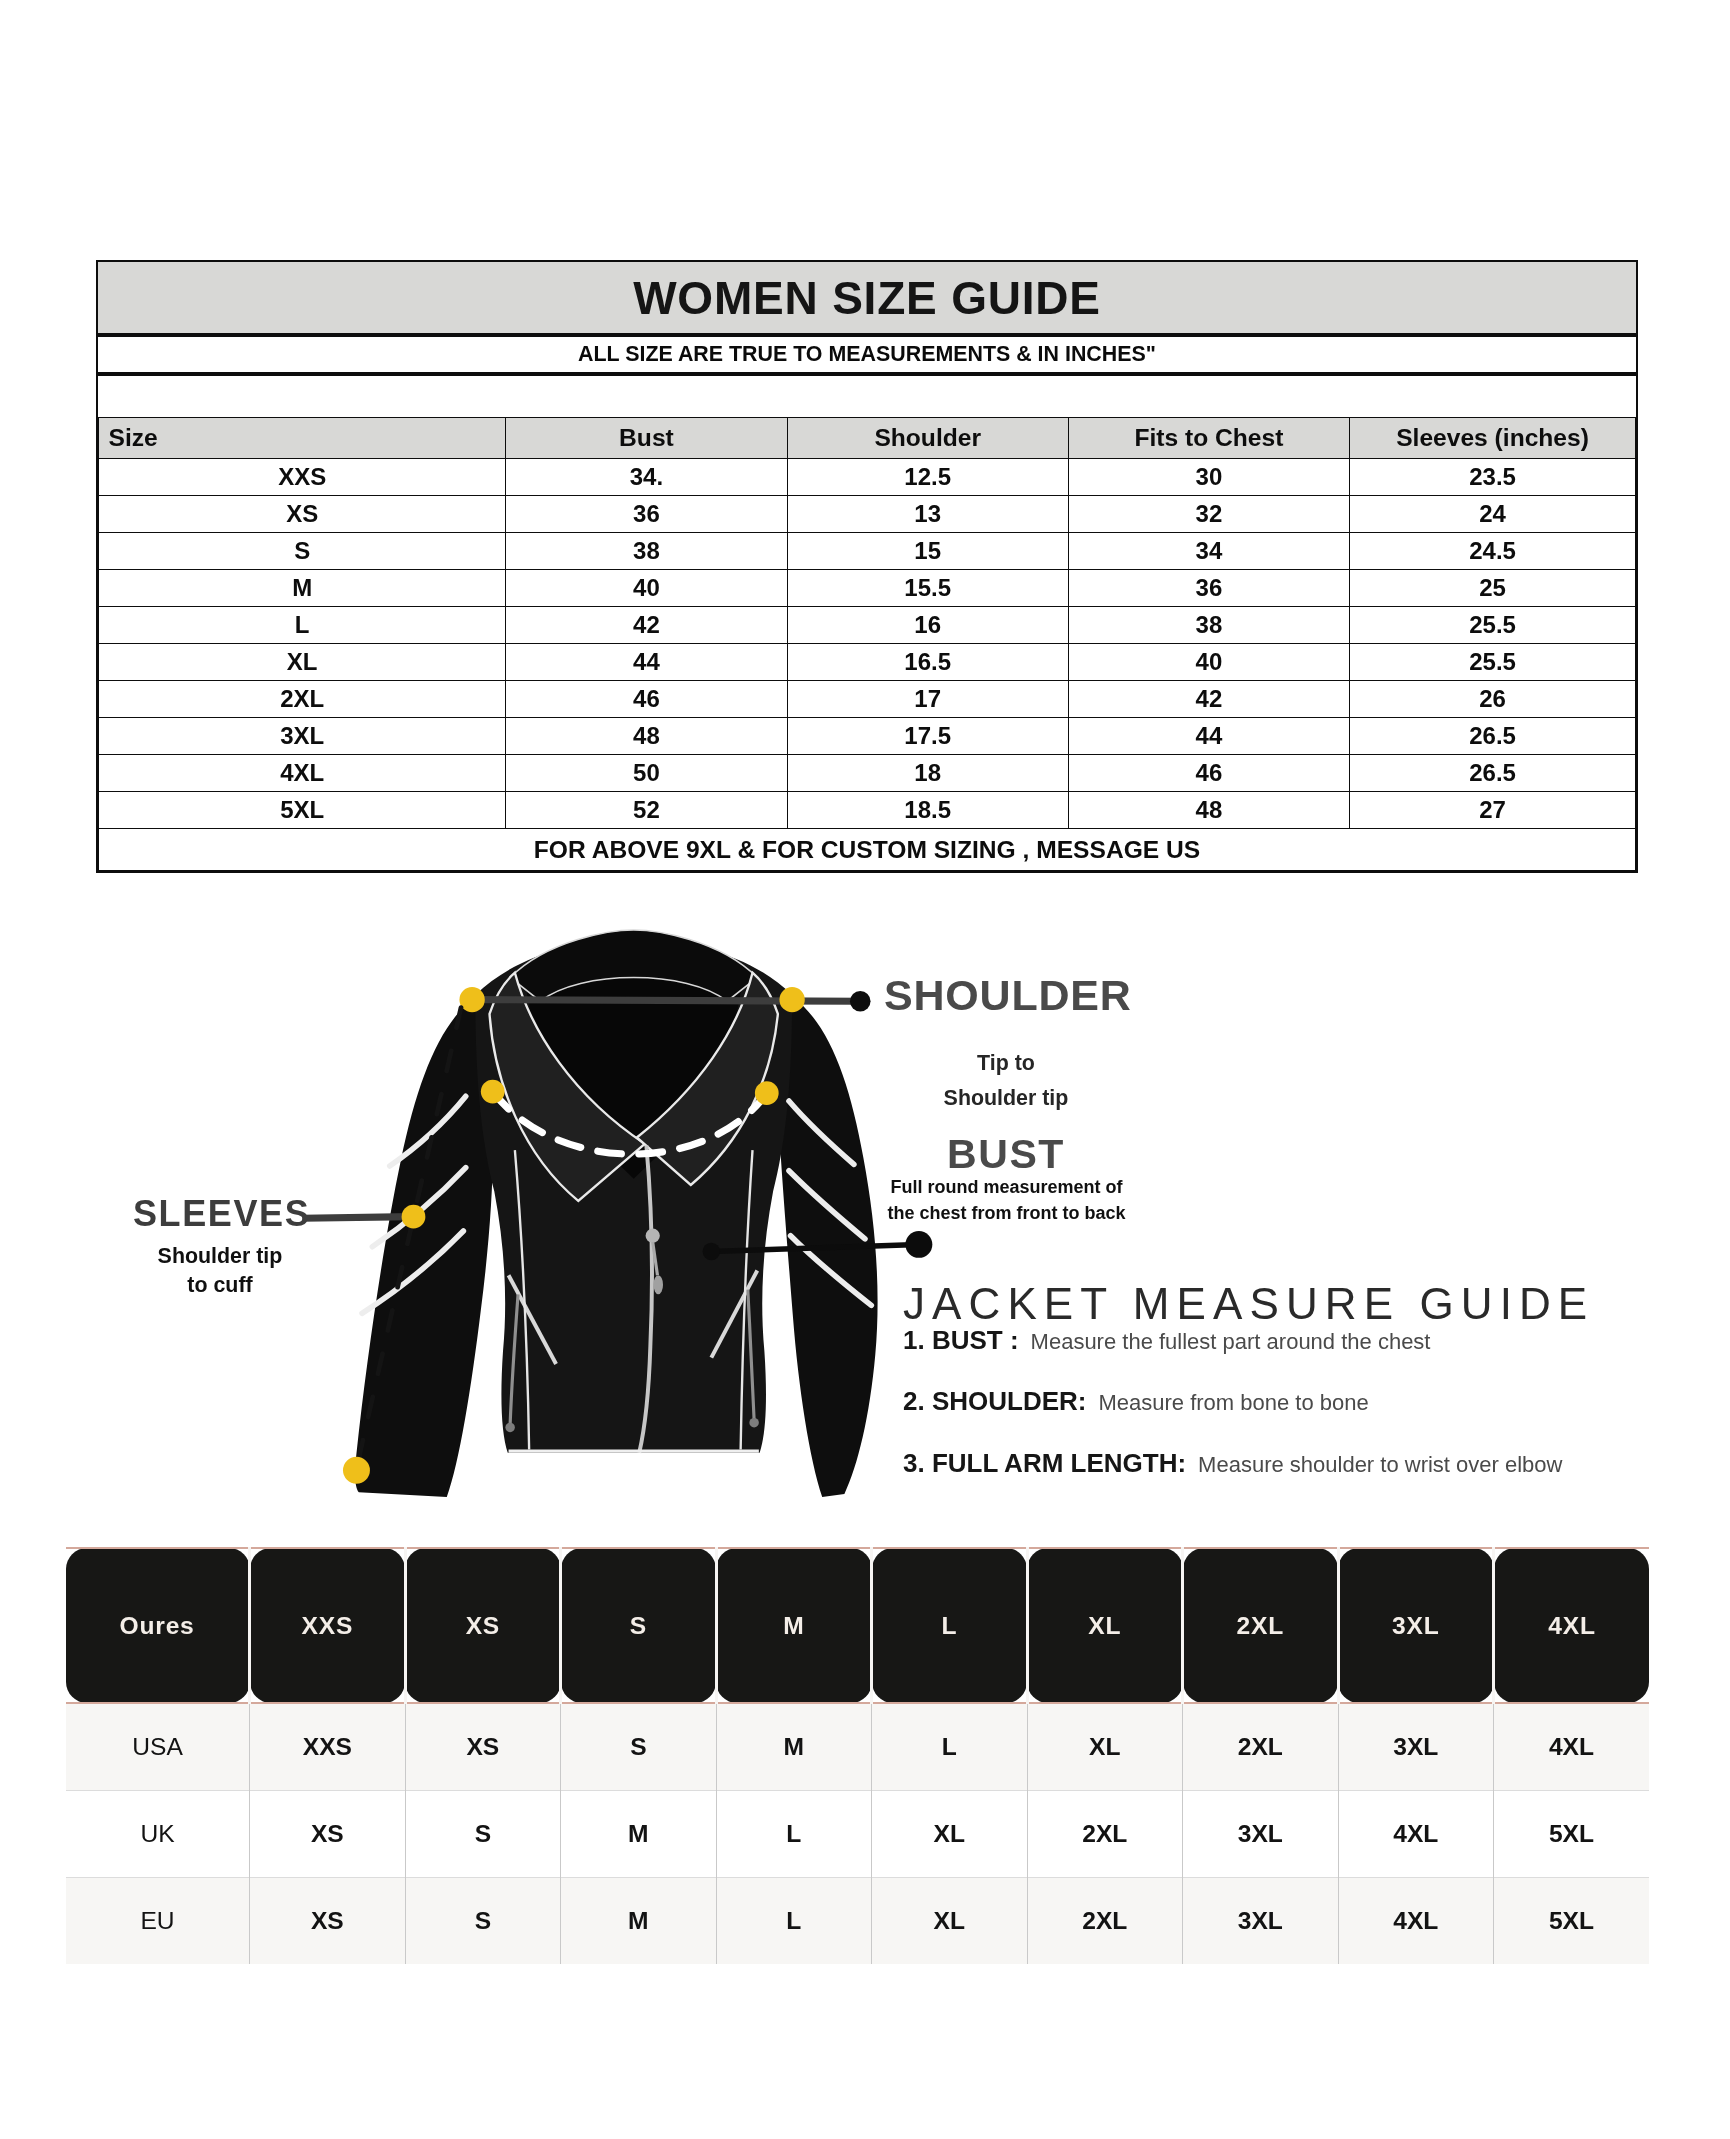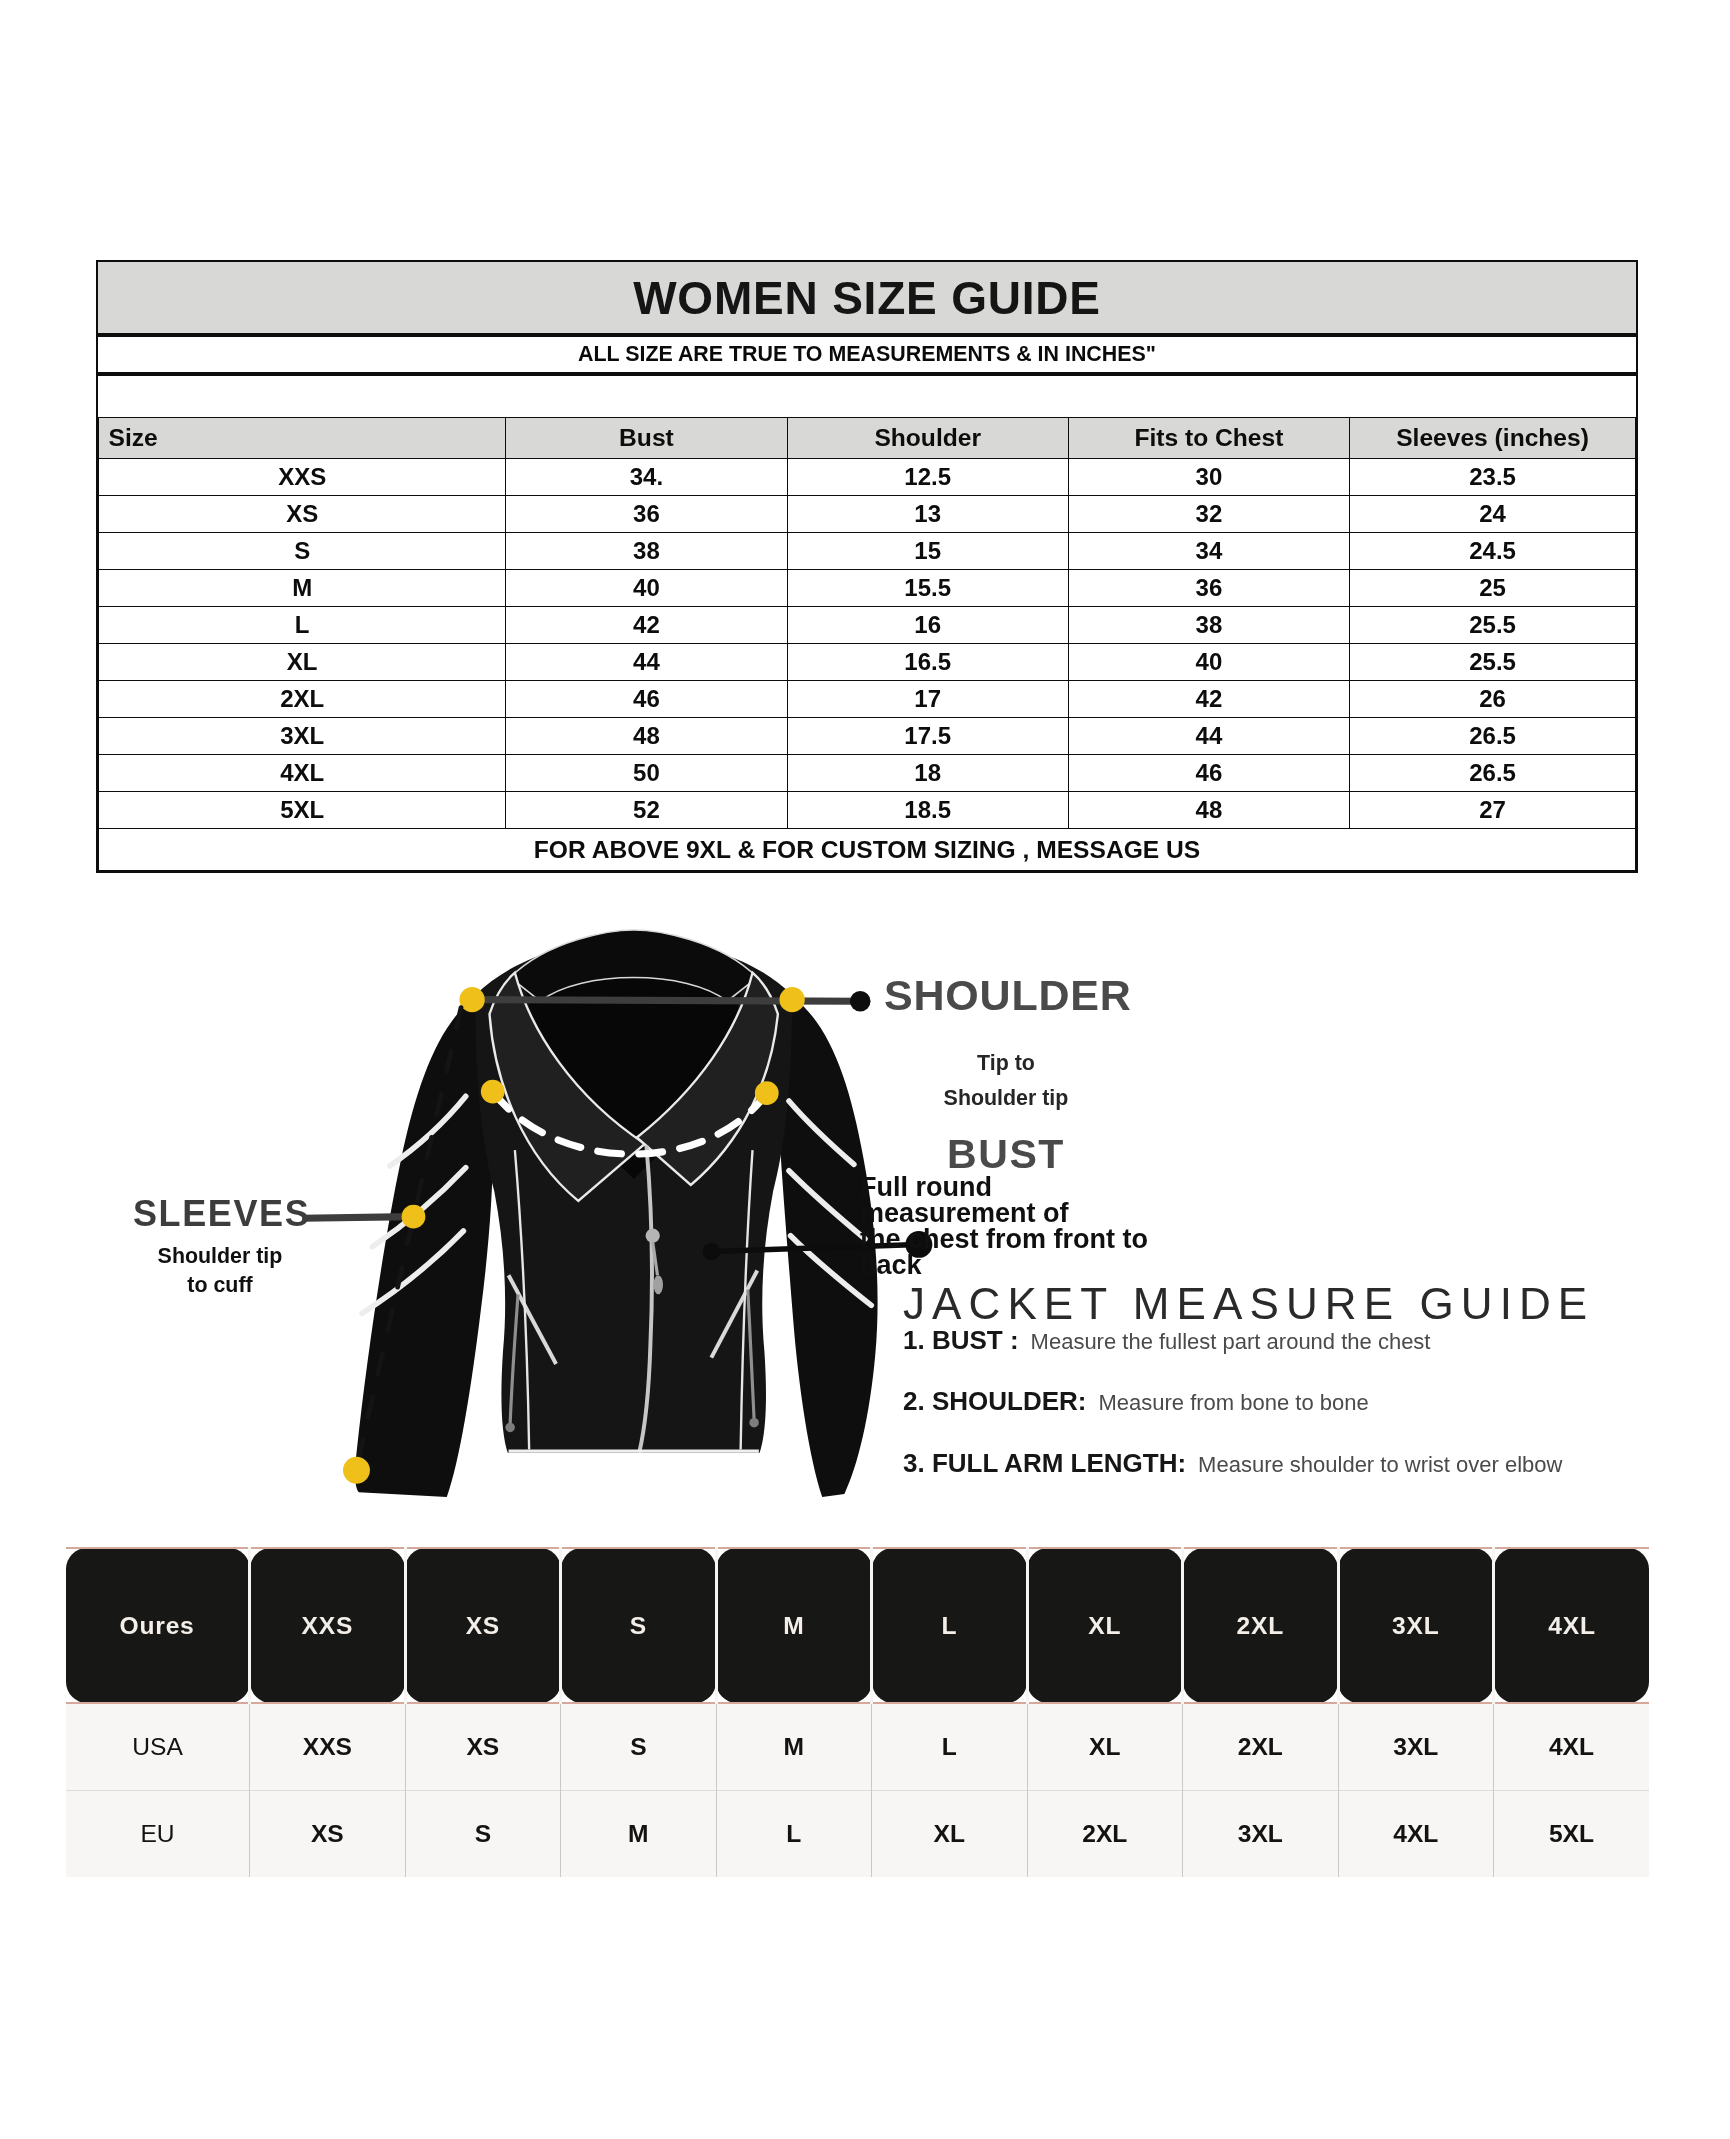--- a/index.html
+++ b/index.html
@@ -32,21 +32,21 @@
   table.sg thead th.left{text-align:left;padding-left:9.5px;}
   table.sg tbody td{height:36px;background:#fff;}
   table.sg tfoot td{height:41px;font-size:24.6px;background:#fff;}
   
   .illustration{position:absolute;left:0;top:903px;width:1730px;height:644px;}
   .illustration svg{position:absolute;left:0;top:0;}
   .lbl,.desc,.guide-title,.guide-item{position:absolute;white-space:nowrap;}
   .lbl-shoulder{left:884px;top:971px;font-size:43px;font-weight:700;color:#4a4a4a;letter-spacing:0.8px;}
   .desc-shoulder{left:911px;top:1046px;width:190px;text-align:center;font-size:21.4px;font-weight:700;color:#262626;line-height:35px;white-space:normal;}
   .lbl-bust{left:903px;top:1131px;width:206px;text-align:center;font-size:41px;font-weight:700;color:#4a4a4a;letter-spacing:1.6px;}
-  .desc-bust{left:860px;top:1174px;width:293px;text-align:left;font-size:27px;font-weight:700;color:#101010;line-height:26px;white-space:normal;}
+  .desc-bust{left:860px;top:1174px;width:293px;text-align:center;font-size:18px;font-weight:700;color:#101010;line-height:26px;white-space:normal;}
   .lbl-sleeves{left:133px;top:1193px;font-size:36px;font-weight:700;color:#3d3d3d;letter-spacing:1.6px;}
   .desc-sleeves{left:127px;top:1242px;width:186px;text-align:center;font-size:21.4px;font-weight:700;color:#101010;line-height:29px;white-space:normal;}
   .guide-title{left:903px;top:1279px;font-size:44px;font-weight:400;letter-spacing:7.1px;color:#2a2a2a;}
   .guide-item{left:903px;}
   .gi-label{font-size:26px;font-weight:700;color:#161616;margin-top:32px;}
   .gi-desc{font-size:22px;font-weight:400;color:#4a4a4a;margin-left:12px;}
   .gi-0{top:1325px;} .gi-1{top:1386px;} .gi-2{top:1448px;}
   
   .conv-table{position:absolute;left:66px;top:1547px;width:1583px;}
   table.conv{width:100%;border-collapse:collapse;table-layout:fixed;}
@@ -298,20 +298,32 @@
           <td>XXS</td>
           <td>XS</td>
           <td>S</td>
           <td>M</td>
           <td>L</td>
           <td>XL</td>
           <td>2XL</td>
           <td>3XL</td>
           <td>4XL</td>
         </tr>
+        <tr class="even">
+          <td>UK</td>
+          <td>XS</td>
+          <td>S</td>
+          <td>M</td>
+          <td>L</td>
+          <td>XL</td>
+          <td>2XL</td>
+          <td>3XL</td>
+          <td>4XL</td>
+          <td>5XL</td>
+        </tr>
         <tr class="odd">
           <td>EU</td>
           <td>XS</td>
           <td>S</td>
           <td>M</td>
           <td>L</td>
           <td>XL</td>
           <td>2XL</td>
           <td>3XL</td>
           <td>4XL</td>

